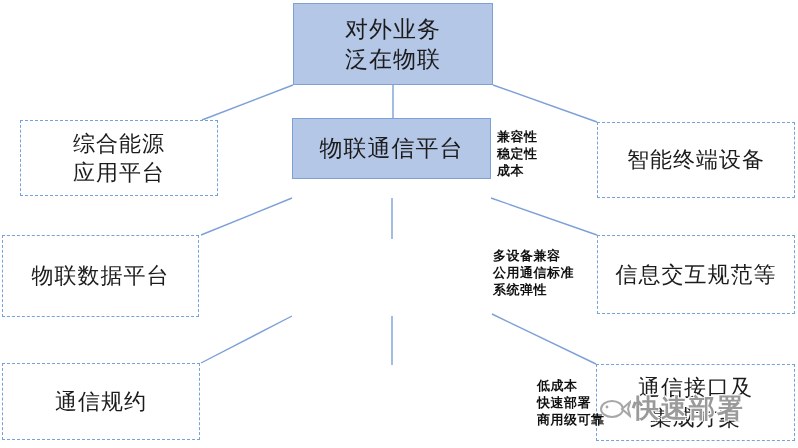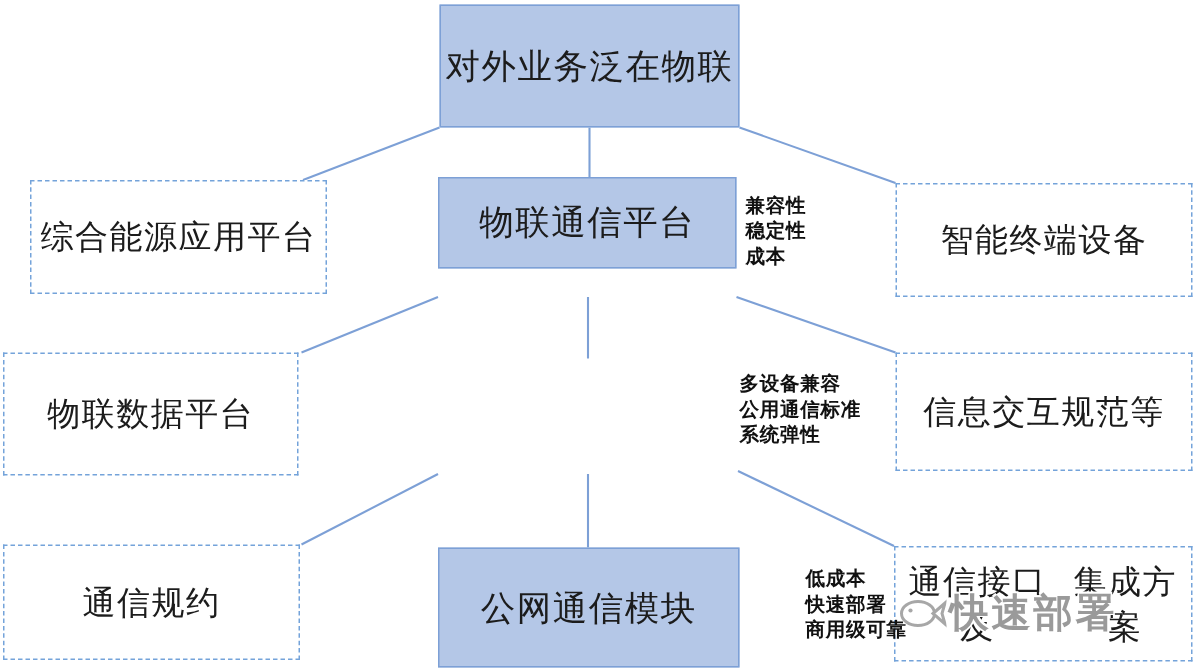--- a/index.html
+++ b/index.html
@@ -2,21 +2,21 @@
 <html><head>
 <meta charset="utf-8">
 <style>
   html,body{margin:0;padding:0;background:#ffffff;}
   body{font-family:"Liberation Sans","DejaVu Sans",sans-serif;}
   .stage{
     position:relative;width:798px;height:448px;background:#ffffff;overflow:hidden;
   }
   .connectors{position:absolute;left:0;top:0;width:798px;height:448px;}
   .box{
-    position:absolute;display:flex;flex-direction:row;justify-content:center;
+    position:absolute;display:flex;flex-direction:column;justify-content:center;
     align-items:center;text-align:center;color:#1c1c1c;box-sizing:border-box;
     line-height:1.32;letter-spacing:1px;
   }
   .box.solid{
     background:#b4c7e7;border:1.6px solid #7da0d6;font-size:23px;
   }
   .box.dashed{
     background:#ffffff;border:1.6px dashed #74a3da;font-size:22px;
   }
   .note{
@@ -79,23 +79,20 @@
   </div>
   <div class="note" style="left:493px;top:247px;width:100px;">
     <div>多设备兼容</div>
     <div>公用通信标准</div>
     <div>系统弹性</div>
   </div>
 
   <div class="box dashed" style="left:2px;top:363px;width:198px;height:77px;">
     <div>通信规约</div>
   </div>
-  <div class="box solid" style="left:292px;top:365px;width:201px;height:80px;">
-    <div>公网通信模块</div>
-  </div>
   <div class="box dashed" style="left:596px;top:364px;width:199px;height:77px;">
     <div>通信接口及</div>
     <div>集成方案</div>
   </div>
   <div class="note" style="left:493px;top:377px;width:100px;margin-left:44px;">
     <div>低成本</div>
     <div>快速部署</div>
     <div>商用级可靠</div>
   </div>
 

